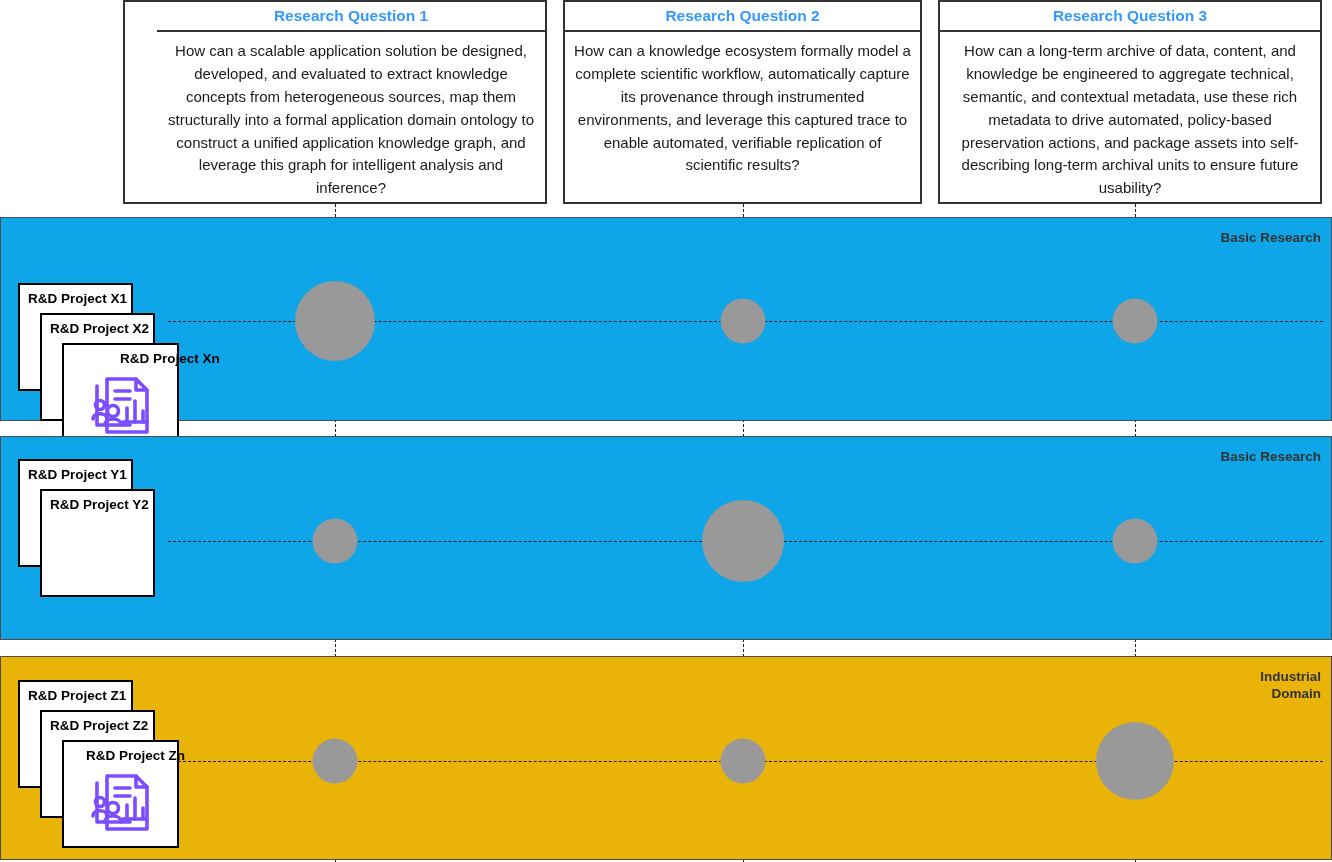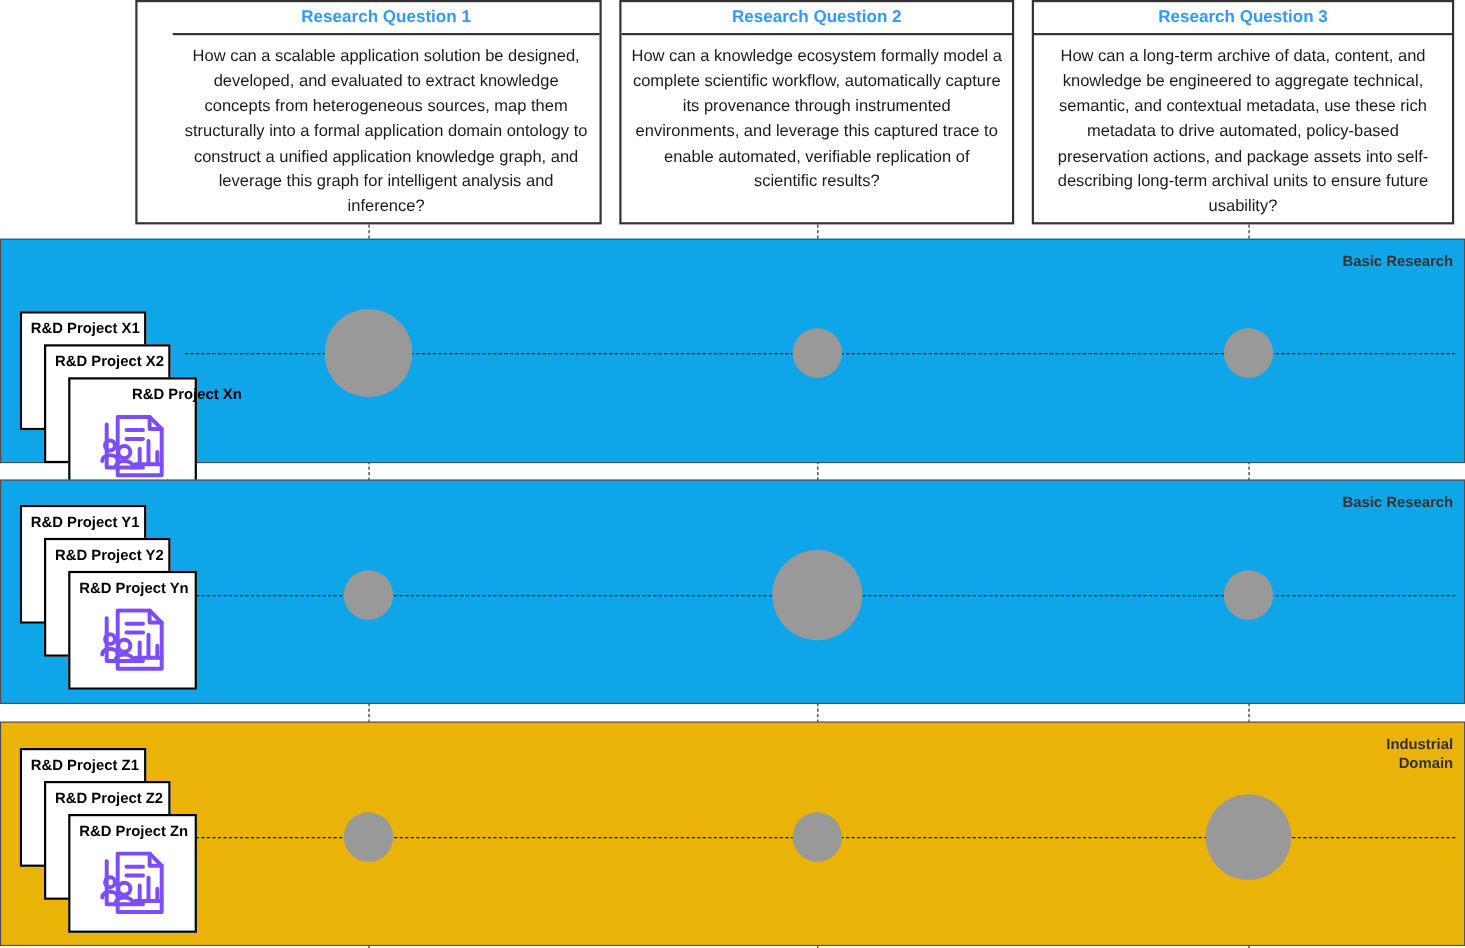--- a/index.html
+++ b/index.html
@@ -165,58 +165,40 @@
 <div class="bubble" style="left:743px;top:541px;width:82px;height:82px;"></div>
 <div class="bubble" style="left:1135px;top:541px;width:45px;height:45px;"></div>
 
 <div class="stack" style="left:18px;top:459px;width:165px;height:168px;">
   <div class="card" style="left:0px;top:0px;width:115px;height:108px;">
     <div class="card-title">R&amp;D Project Y1</div>
   </div>
   <div class="card" style="left:22px;top:30px;width:115px;height:108px;">
     <div class="card-title">R&amp;D Project Y2</div>
   </div>
-  <div class="card" style="left:44px;top:60px;width:117px;height:108px;">
-    <div class="card-title">R&amp;D Project Yn</div>
-    <svg class="card-icon" viewBox="0 0 64 62" fill="none" stroke="#7c4dff" stroke-width="3.6" stroke-linecap="round" stroke-linejoin="round">
-      <path d="M8 9 L8 48 L41 48"></path>
-      <path d="M18 2 L47 2 L58 13 L58 55 L18 55 Z"></path>
-      <path d="M47 2 L47 13 L58 13"></path>
-      <path d="M26 14 L41 14"></path>
-      <path d="M26 22 L41 22"></path>
-      <circle cx="11" cy="28" r="4.5"></circle>
-      <path d="M4 42 C4 35 18 35 18 42"></path>
-      <circle cx="24" cy="34" r="5.5"></circle>
-      <path d="M16 48 C16 40 32 40 32 48"></path>
-      <path d="M38 45 L38 31"></path>
-      <path d="M46 45 L46 24"></path>
-      <path d="M54 45 L54 34"></path>
-      <path d="M34 45 L58 45"></path>
-    </svg>
-  </div>
 </div>
 
 <div class="row row-industrial" style="top:656px;height:204px;">
   <div class="row-label" style="top:11px;">Industrial
 Domain</div>
 </div>
 <div class="hline" style="left:168px;top:761px;width:1155px;"></div>
 
 <div class="bubble" style="left:335px;top:761px;width:45px;height:45px;"></div>
 <div class="bubble" style="left:743px;top:761px;width:45px;height:45px;"></div>
 <div class="bubble" style="left:1135px;top:761px;width:78px;height:78px;"></div>
 
 <div class="stack" style="left:18px;top:680px;width:165px;height:168px;">
   <div class="card" style="left:0px;top:0px;width:115px;height:108px;">
     <div class="card-title">R&amp;D Project Z1</div>
   </div>
   <div class="card" style="left:22px;top:30px;width:115px;height:108px;">
     <div class="card-title">R&amp;D Project Z2</div>
   </div>
-  <div class="card" style="left:44px;top:60px;width:117px;height:108px;">
+  <div class="card" style="left:44px;top:60px;width:117px;height:108px;padding-left:14px;">
     <div class="card-title">R&amp;D Project Zn</div>
     <svg class="card-icon" viewBox="0 0 64 62" fill="none" stroke="#7c4dff" stroke-width="3.6" stroke-linecap="round" stroke-linejoin="round">
       <path d="M8 9 L8 48 L41 48"></path>
       <path d="M18 2 L47 2 L58 13 L58 55 L18 55 Z"></path>
       <path d="M47 2 L47 13 L58 13"></path>
       <path d="M26 14 L41 14"></path>
       <path d="M26 22 L41 22"></path>
       <circle cx="11" cy="28" r="4.5"></circle>
       <path d="M4 42 C4 35 18 35 18 42"></path>
       <circle cx="24" cy="34" r="5.5"></circle>

